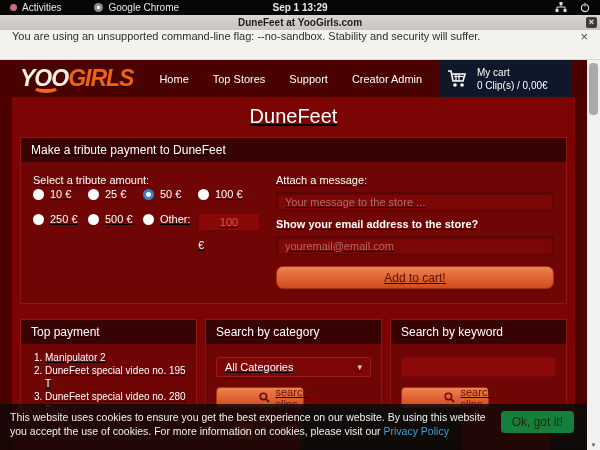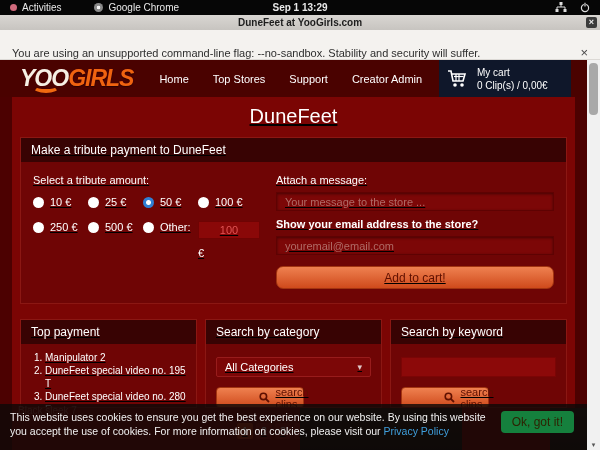--- a/index.html
+++ b/index.html
@@ -12,21 +12,21 @@
   .gnome-app { display:flex; align-items:center; gap:5px; margin-left:28px; }
   .chrome-glyph { width:9px; height:9px; border-radius:50%; background:radial-gradient(circle,#f5f5f5 0 28%, #8a8a8a 32% 70%, #cfcfcf 72%); }
   .gnome-clock { position:absolute; left:50%; transform:translateX(-50%); font-weight:bold; font-size:10px; }
   .gnome-right { margin-left:auto; display:flex; align-items:center; gap:13px; }
 
   
   .titlebar { height:15px; background:linear-gradient(#d9d6d2,#c7c4c0); display:flex; align-items:center; justify-content:center; font-size:10px; font-weight:bold; color:#1d1d1d; position:relative; }
   .titlebar-close { position:absolute; right:3px; top:2px; width:11px; height:11px; background:#3b3b3b; border-radius:2px; color:#efefef; font-size:9px; line-height:10px; text-align:center; cursor:default; }
 
   
-  .warnbar { height:30px; background:#f4f2ef; border-bottom:1px solid #dcd9d5; display:flex; align-items:flex-end; padding:0 12px; font-size:11px; color:#2e2e2e; }
+  .warnbar { height:30px; background:#f4f2ef; border-bottom:1px solid #dcd9d5; display:flex; align-items:flex-start; padding:0 12px; font-size:11px; color:#2e2e2e; }
   .warn-close { margin-left:auto; color:#4a4a4a; font-size:13px; line-height:13px; cursor:default; }
 
   
   .viewport { position:absolute; top:60px; left:0; width:600px; height:390px; }
   .scrollbar { position:absolute; right:0; top:0; width:13px; height:390px; background:#f1f1f1; }
   .scroll-thumb { position:absolute; top:3px; left:2px; width:9px; height:52px; background:#a9a9a9; border-radius:4px; }
   .scroll-arrow { position:absolute; bottom:1px; left:0; width:100%; text-align:center; font-size:7px; color:#555; }
 
   .site { position:absolute; top:0; left:0; width:587px; height:390px; background:#4c0101; overflow:hidden; }
 
@@ -44,21 +44,21 @@
   
   .content { margin:0 12px; background:#7b0504; height:353px; position:relative;text-decoration:underline; }
   .page-title { text-align:center; color:#fff; font-size:20px; font-weight:normal; padding:8px 0 9px; }
 
   .panel { border:1px solid #8b1713; background:#6f0505; }
   .panel-header { background:#380303; color:#fff; font-size:12px; padding:5px 10px; }
 
   .tribute-panel { margin:0 8px; }
   .tribute-body { display:flex; padding:12px 12px 14px; gap:16px; }
   .tribute-left { flex:1; }
-  .field-label { color:#fff; font-size:11px; margin-bottom:10px; }
+  .field-label { color:#fff; font-size:11px; margin-bottom:2px; }
   .amount-grid { display:grid; grid-template-columns:repeat(4,1fr); row-gap:13px; align-items:start; }
   .amount-option { display:flex; align-items:center; gap:6px; color:#fff; font-size:11px; cursor:pointer; }
   .radio { width:11px; height:11px; border-radius:50%; background:#fff; flex:0 0 auto; }
   .radio.checked { background:radial-gradient(circle,#ffffff 0 2px, #2f7fd4 3px); }
   .other-cell { display:flex; flex-direction:column; gap:8px; }
   .other-input { width:62px; height:18px; background:#8a0808; border:1px solid #6f0303; color:#e05454; font-size:11px; text-align:center; }
   .currency { color:#fff; font-size:11px; }
 
   .tribute-right { width:278px; display:flex; flex-direction:column; }
   .field-label.tight { margin-bottom:6px; }

